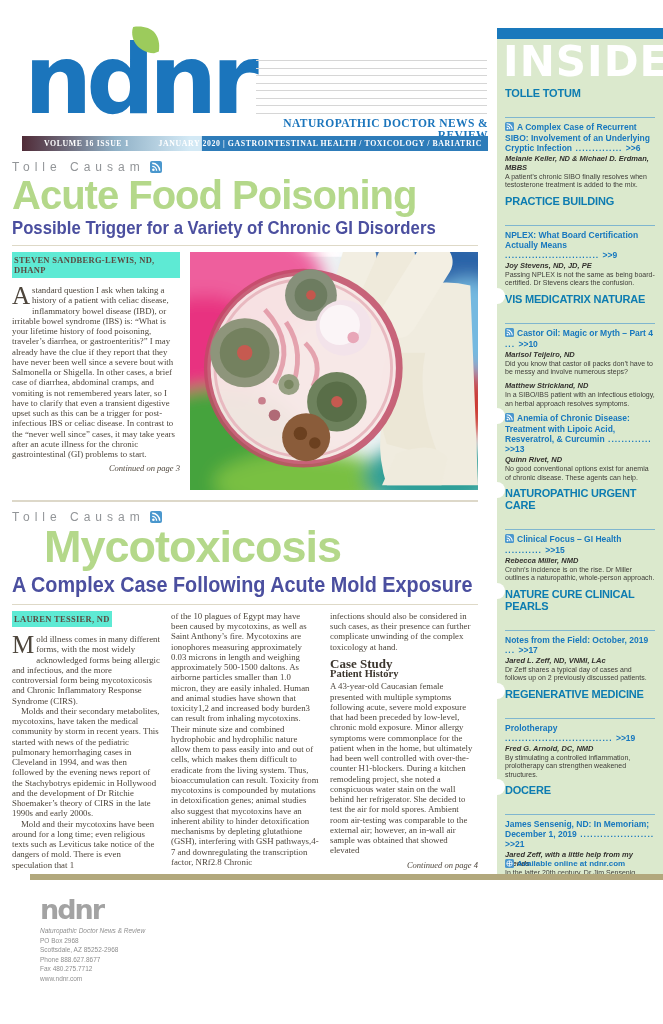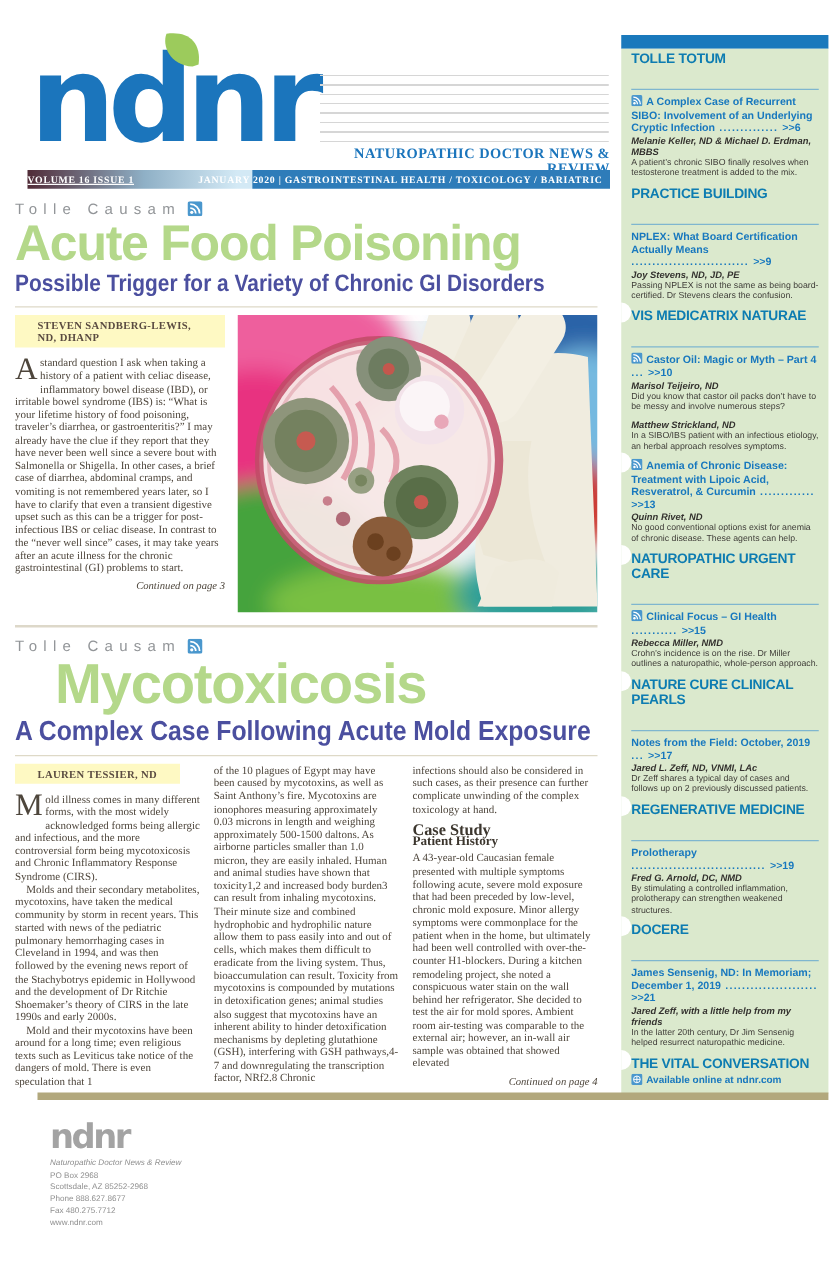--- a/index.html
+++ b/index.html
@@ -9,37 +9,37 @@
   .logo-text{position:absolute;left:24px;top:34px;font-size:96px;line-height:92px;font-weight:bold;
              color:#1b75bc;letter-spacing:-6px;font-family:"DejaVu Sans",sans-serif;}
   .leaf{position:absolute;left:128px;top:22px;}
   .rules{position:absolute;left:256px;top:60px;width:231px;height:54px;
          background:repeating-linear-gradient(#d6d6d6 0 1px,transparent 1px 7.5px);}
   .tagline{position:absolute;left:255px;top:117px;width:233px;text-align:right;color:#1b75bc;
            font-family:"Liberation Serif",serif;font-weight:bold;font-size:11.5px;letter-spacing:.4px;}
   .volbar{position:absolute;left:22px;top:136px;width:466px;height:15px;display:flex;align-items:center;
           background:linear-gradient(90deg,#502b37 0%,#8fb0c6 20%,#d3e9f5 36%,#d3e9f5 38.5%,#2e7cb9 38.7%,#2e7cb9 100%);
           color:#fff;font-family:"Liberation Serif",serif;font-weight:bold;font-size:7.8px;letter-spacing:.6px;}
-  .volbar .vol{padding-left:0;text-decoration:underline;}
+  .volbar .vol{padding-left:22px;}
   .volbar .iss{margin-left:auto;padding-right:6px;}
   
   .main{position:absolute;left:12px;top:160px;width:466px;}
   .kicker{display:flex;align-items:center;gap:5px;color:#929598;font-size:12px;letter-spacing:5px;}
   .h1{font-weight:bold;color:#b4d88a;line-height:.95;letter-spacing:-1px;margin-top:2px;}
   .a1 .h1{font-size:40px;}
   .a2 .h1{font-size:45px;margin-left:32px;}
   .h2{font-weight:bold;color:#4b4f9f;white-space:nowrap;transform-origin:left;margin-top:3px;}
   .a1 .h2{font-size:19px;transform:scaleX(.88);}
   .a2 .h2{font-size:22px;transform:scaleX(.9);}
   .rule-thin{border-top:1px solid #ded9c7;margin-top:6px;}
   .a1row{display:flex;gap:10px;margin-top:6px;}
   .a1text{width:168px;flex:none;}
   .photo{flex:1;height:238px;overflow:hidden;}
-  .chip{display:inline-block;background:#fef9c3;color:#5a4b41;font-family:"Liberation Serif",serif;
-        font-weight:bold;font-size:8.5px;letter-spacing:.3px;padding:3px 18px;margin-bottom:7px;}
+  .chip{display:inline-block;background:#5eead4;color:#5a4b41;font-family:"Liberation Serif",serif;
+        font-weight:bold;font-size:8.5px;letter-spacing:.3px;padding:3px 2px;margin-bottom:7px;}
   .body-text{font-family:"Liberation Serif",serif;font-size:8.8px;line-height:10.25px;color:#4e463c;}
   .para{margin:0;}
   .para.ind{text-indent:9px;}
   .dropcap{float:left;font-size:25px;line-height:20px;padding:1px 2px 0 0;}
   .continued{font-family:"Liberation Serif",serif;font-style:italic;font-size:8.5px;color:#4e463c;
              text-align:right;margin-top:4px;}
   .art-sep{border-top:2px solid #ddd8c9;margin:10px 0 8px;}
   .cols{display:flex;gap:11px;margin-top:6px;}
   .col{flex:1;min-width:0;}
   .h3{font-size:13px;font-weight:bold;color:#3c362e;margin:7px 0 0;}
@@ -199,20 +199,21 @@
           <p class="para">A 43-year-old Caucasian female presented with multiple symptoms following acute, severe mold exposure that had been preceded by low-level, chronic mold exposure. Minor allergy symptoms were commonplace for the patient when in the home, but ultimately had been well controlled with over-the-counter H1-blockers. During a kitchen remodeling project, she noted a conspicuous water stain on the wall behind her refrigerator. She decided to test the air for mold spores. Ambient room air-testing was comparable to the external air; however, an in-wall air sample was obtained that showed elevated</p>
           <div class="continued">Continued on page 4</div>
         </div>
       </div>
     </div>
   </div>
 
   <div class="sidebar">
     <div class="sb-topbar"></div>
     <div class="sb-panel">
+      <div class="inside">INSIDE</div>
       <div>
           <div class="sb-section">
             <div class="sb-head">TOLLE TOTUM</div>
             <div class="sb-item">
               <div class="sb-title"><span class="mini-icon"><svg width="9" height="9" viewBox="0 0 12 12">
                     <rect width="12" height="12" rx="2" fill="#4a97cd"></rect>
                     <circle cx="3.4" cy="8.8" r="1.3" fill="#fff"></circle>
                     <path d="M2.2 5.4 a4.4 4.4 0 0 1 4.4 4.4" stroke="#fff" stroke-width="1.4" fill="none"></path>
                     <path d="M2.2 2.3 a7.5 7.5 0 0 1 7.5 7.5" stroke="#fff" stroke-width="1.4" fill="none"></path>
                   </svg></span><span>A Complex Case of Recurrent

